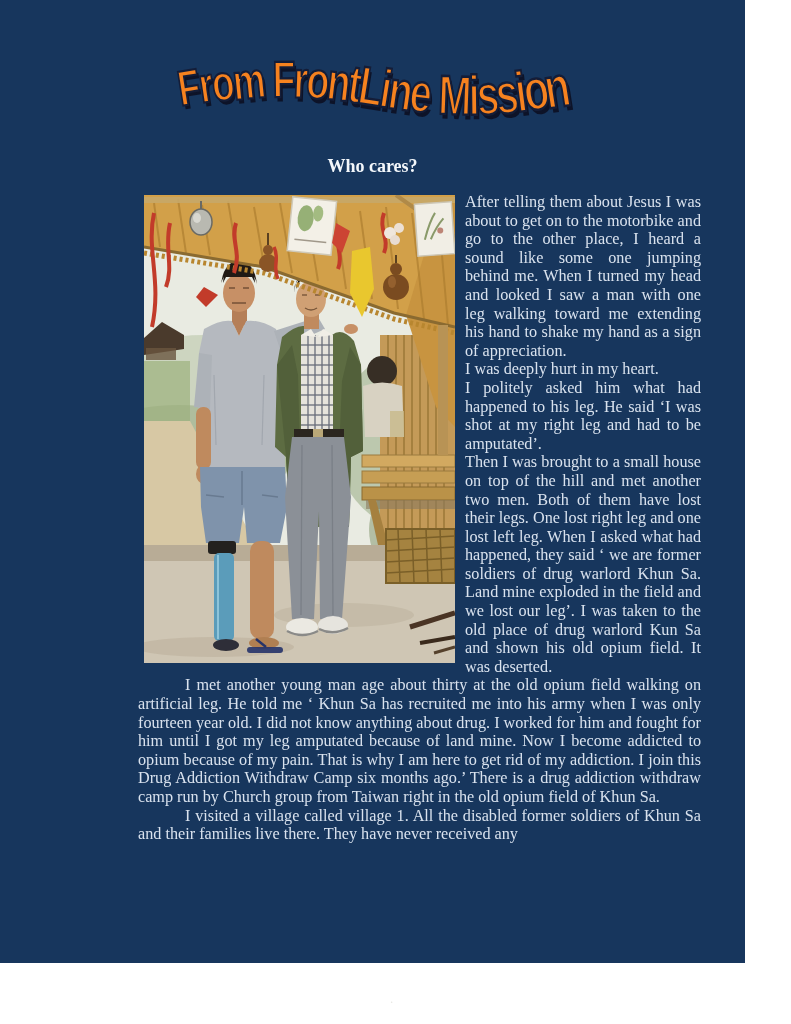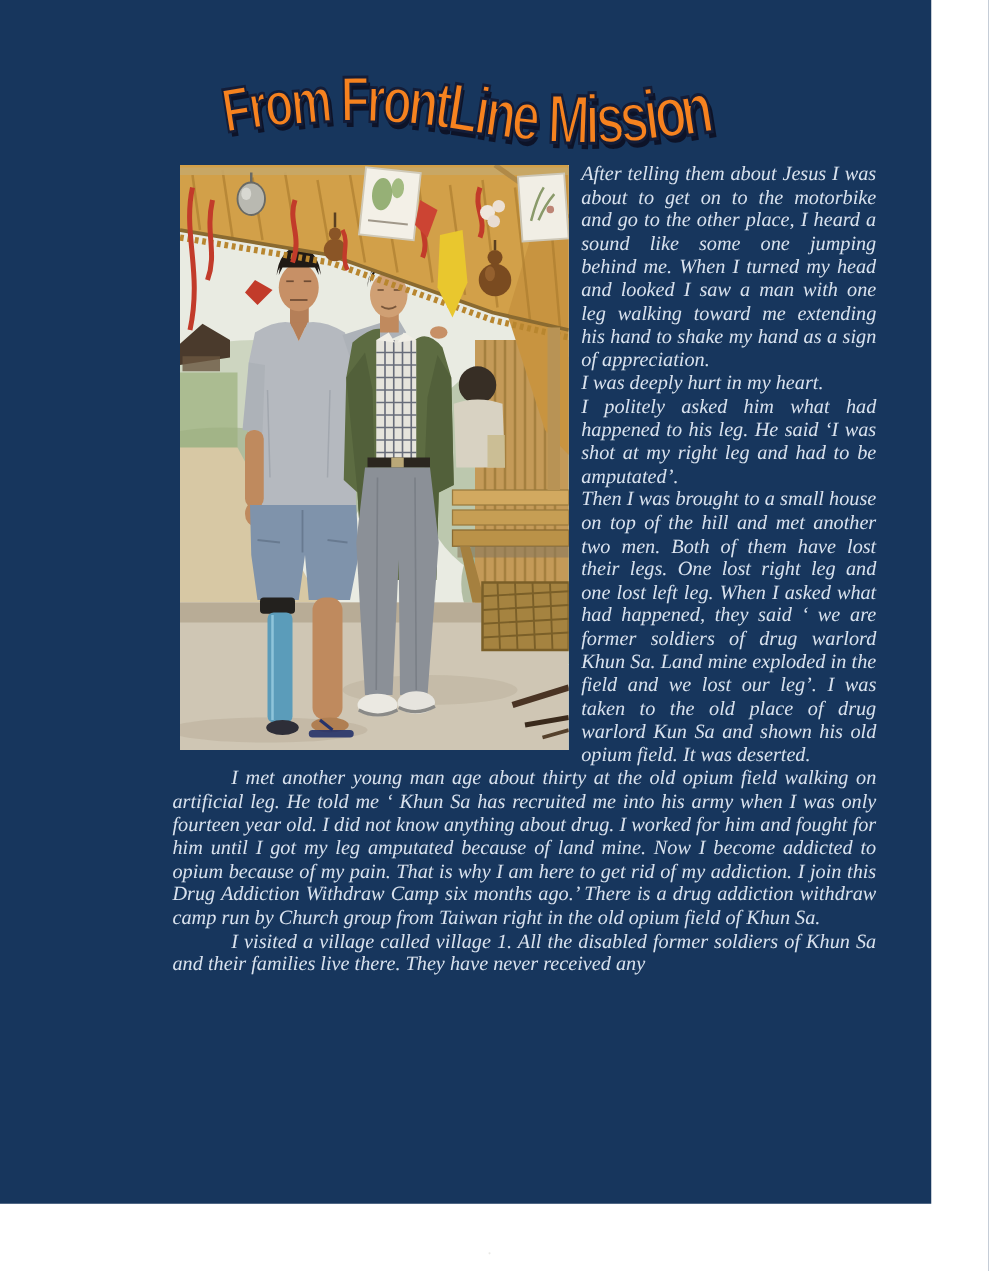--- a/index.html
+++ b/index.html
@@ -24,21 +24,20 @@
     text-shadow:2px 3px 0 rgba(12,16,34,0.9);
   }
   .subtitle{
     margin:26px 0 16px;text-align:center;
     color:#f3f7fb;font-size:18px;font-weight:bold;
   }
   .content{
     margin:0 44px 0 138px;            
     color:#d9e2ee;font-size:16.2px;line-height:18.6px;
     text-align:justify;
-    font-style:italic;
   }
   .content p{margin:0;}
   .content p.indent{text-indent:47px;}
   figure.photo{
     float:left;width:311px;height:468px;
     margin:2px 10px 4px 6px;padding:0;
     background:#e9ebe2;
   }
   figure.photo svg{display:block;}
   .footer-dot{
@@ -46,20 +45,21 @@
     color:#e9e9e5;font-size:13px;line-height:13px;
   }
 </style>
 </head>
 <body>
 
 <div class="panel">
 
   <h1 class="title"><span class="ch" style="transform: translateY(0px) rotate(-9deg) scale(1, 1.38);">F</span><span class="ch" style="transform: translateY(-2.4px) rotate(-8.6deg) scale(1.01, 1.39);">r</span><span class="ch" style="transform: translateY(-4.5px) rotate(-7.4deg) scale(1.02, 1.4);">o</span><span class="ch" style="transform: translateY(-6.3px) rotate(-5.6deg) scale(1.02, 1.41);">m</span><span class="ch" style="transform: translateY(-7.4px) rotate(-3.3deg) scale(1.03, 1.42);">&nbsp;</span><span class="ch" style="transform: translateY(-8px) rotate(-0.7deg) scale(1.04, 1.43);">F</span><span class="ch" style="transform: translateY(-7.8px) rotate(2deg) scale(1.05, 1.44);">r</span><span class="ch" style="transform: translateY(-6.9px) rotate(4.5deg) scale(1.05, 1.45);">o</span><span class="ch" style="transform: translateY(-5.4px) rotate(6.6deg) scale(1.06, 1.46);">n</span><span class="ch" style="transform: translateY(-3.5px) rotate(8.1deg) scale(1.07, 1.47);">t</span><span class="ch" style="transform: translateY(-1.2px) rotate(8.9deg) scale(1.08, 1.49);">L</span><span class="ch" style="transform: translateY(1.2px) rotate(8.9deg) scale(1.08, 1.5);">i</span><span class="ch" style="transform: translateY(3.5px) rotate(8.1deg) scale(1.09, 1.51);">n</span><span class="ch" style="transform: translateY(5.4px) rotate(6.6deg) scale(1.1, 1.52);">e</span><span class="ch" style="transform: translateY(6.9px) rotate(4.5deg) scale(1.11, 1.53);">&nbsp;</span><span class="ch" style="transform: translateY(7.8px) rotate(2deg) scale(1.11, 1.54);">M</span><span class="ch" style="transform: translateY(8px) rotate(-0.7deg) scale(1.12, 1.55);">i</span><span class="ch" style="transform: translateY(7.4px) rotate(-3.3deg) scale(1.13, 1.56);">s</span><span class="ch" style="transform: translateY(6.3px) rotate(-5.6deg) scale(1.14, 1.57);">s</span><span class="ch" style="transform: translateY(4.5px) rotate(-7.4deg) scale(1.14, 1.58);">i</span><span class="ch" style="transform: translateY(2.4px) rotate(-8.6deg) scale(1.15, 1.59);">o</span><span class="ch" style="transform: translateY(0px) rotate(-9deg) scale(1.16, 1.6);">n</span></h1>
 
+  <h2 class="subtitle">Who cares?</h2>
 
   <div class="content">
 
     <figure class="photo" aria-label="Two men standing under a thatched-roof bamboo hut decorated with hanging gourds, red ribbons, yellow paper and white picture cards; the man on the left wears a grey t-shirt and denim shorts and has a blue prosthetic right leg, the man on the right wears a green jacket over a plaid shirt with grey trousers and white sneakers; hazy hills in the background and a bamboo bench on the right.">
       <svg viewBox="0 0 311 468" width="311" height="468" xmlns="http://www.w3.org/2000/svg">
 
         <rect x="0" y="0" width="311" height="400" fill="#e9ebe2"></rect>
         <ellipse cx="60" cy="215" rx="125" ry="75" fill="#c3cdb4" opacity="0.75"></ellipse>
         <ellipse cx="35" cy="265" rx="110" ry="55" fill="#a4b492" opacity="0.75"></ellipse>
         <ellipse cx="285" cy="245" rx="95" ry="95" fill="#9fb08c" opacity="0.6"></ellipse>

